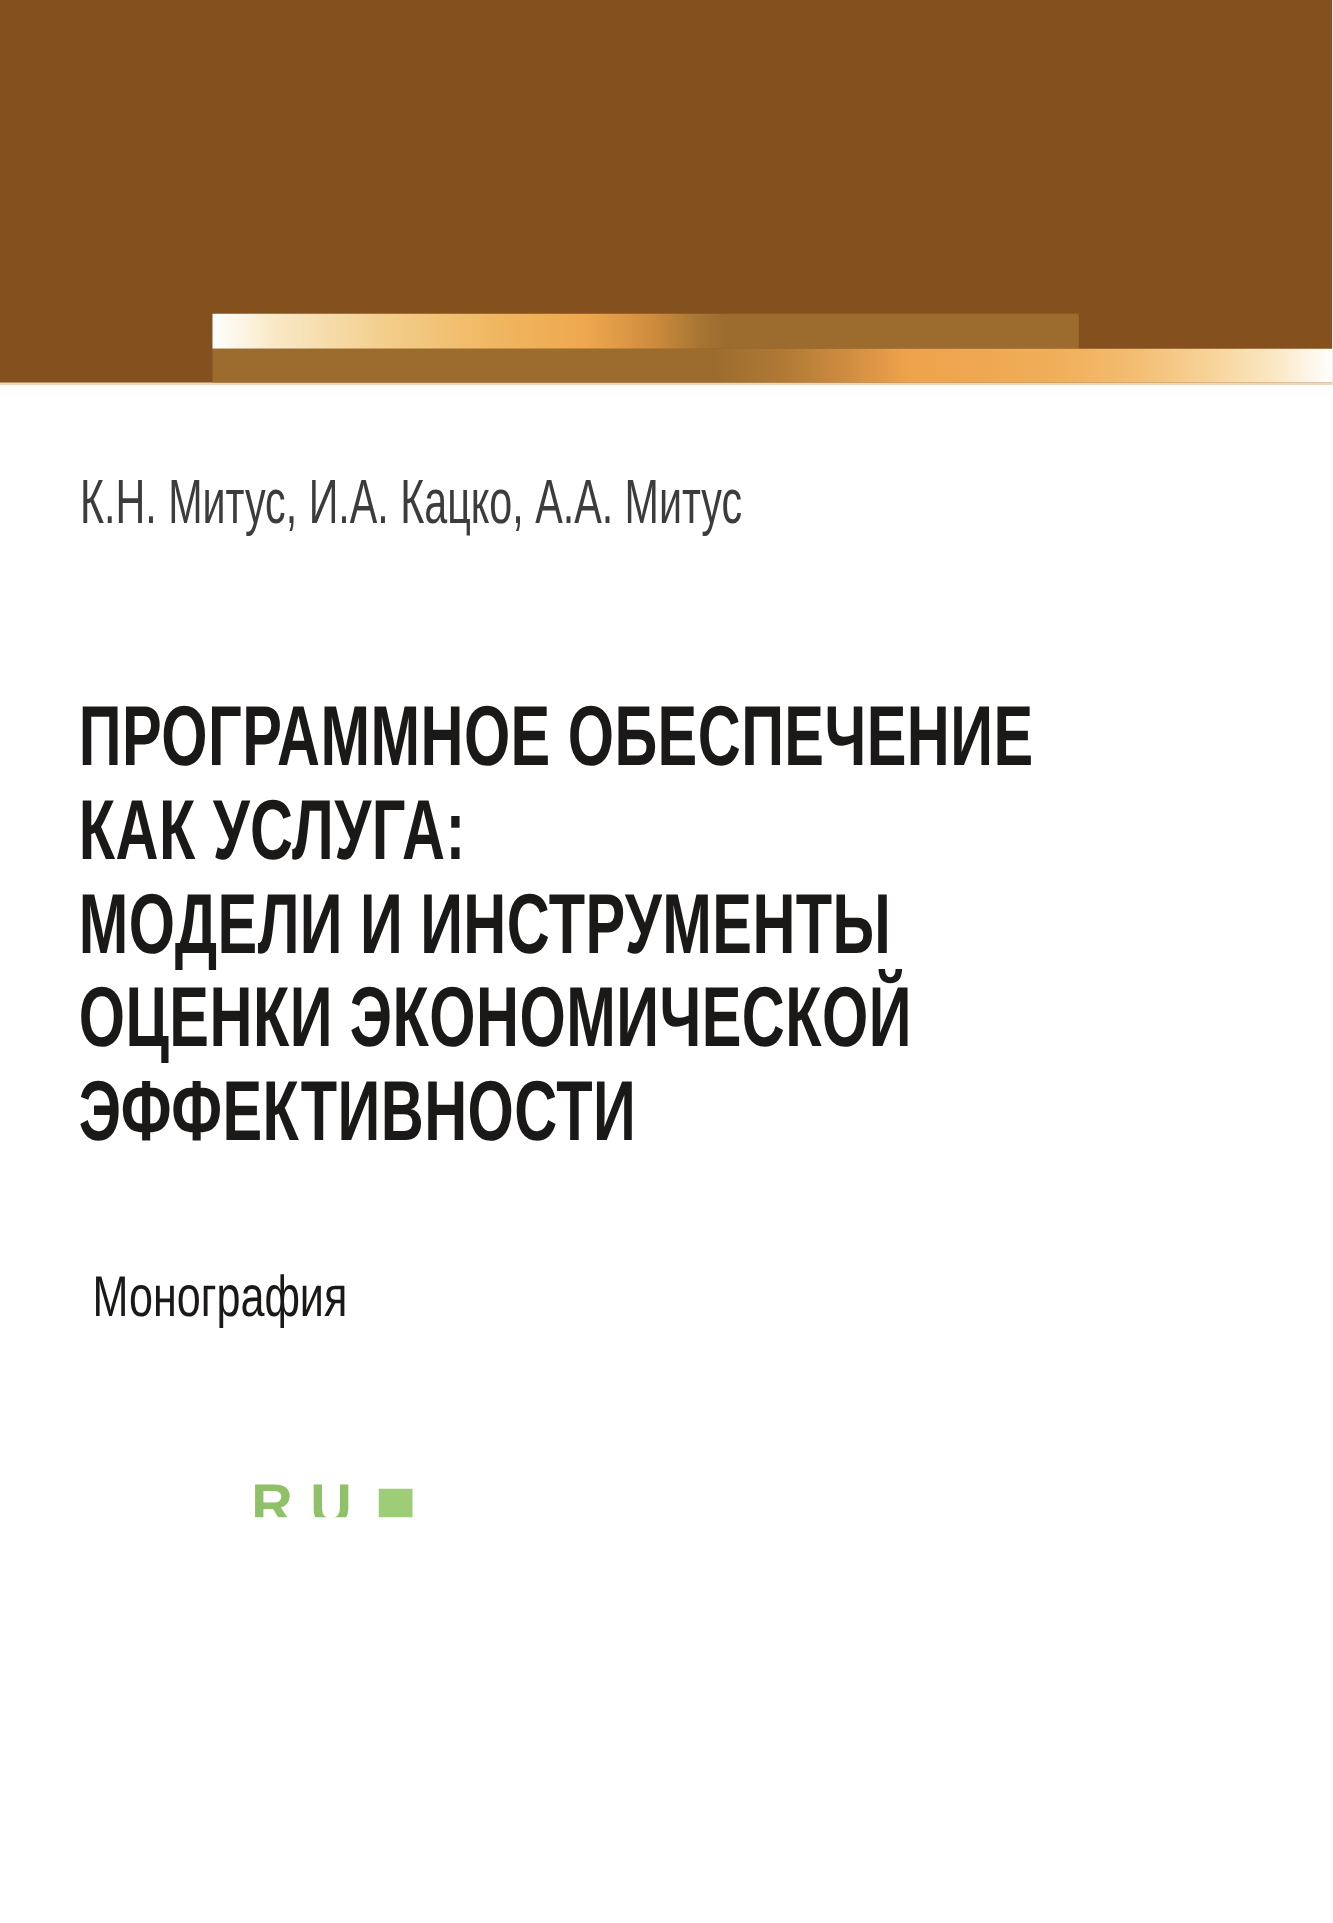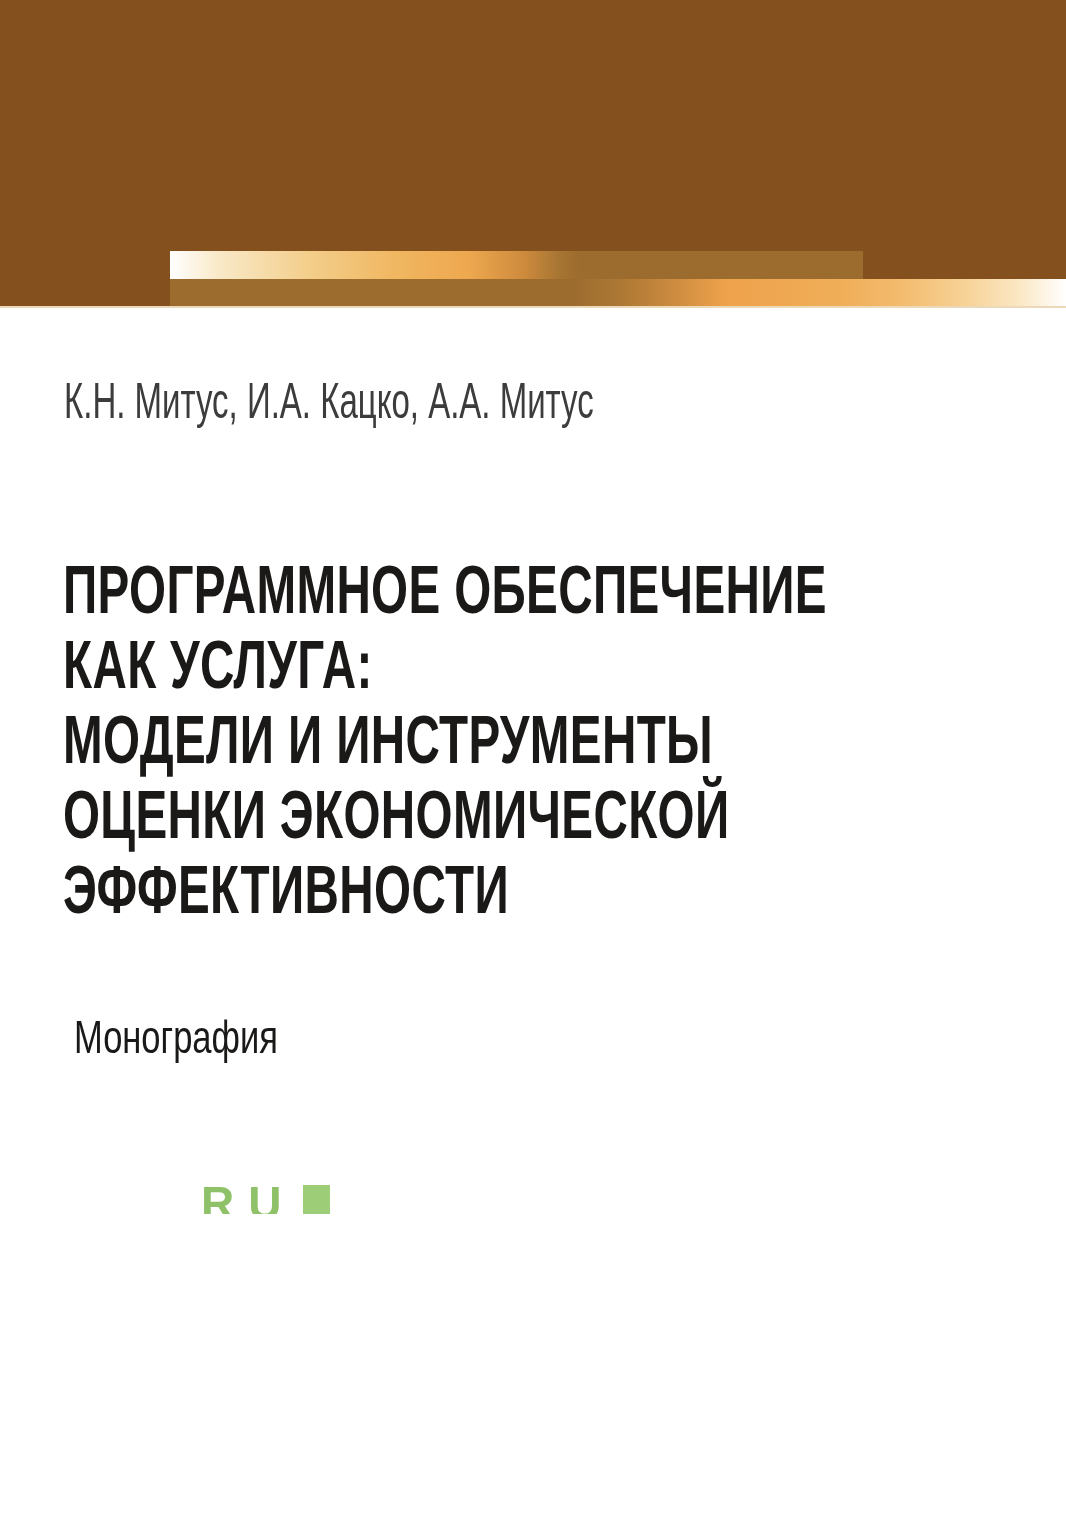--- a/index.html
+++ b/index.html
@@ -85,21 +85,21 @@
     white-space: nowrap;
     transform: scaleX(0.75);
     transform-origin: 0 0;
   }
 
   
   .logo-ru-row {
     position: absolute;
     left: 201px; top: 1180px;
     display: inline-flex;
-    align-items: flex-start;
+    align-items: center;
     line-height: 1;
   }
   .logo-ru-text {
     font-size: 46px;
     font-weight: bold;
     letter-spacing: 14px;
     color: var(--c-green, #8FC268);
   }
   .logo-square {
     width: 27px; height: 30px;

